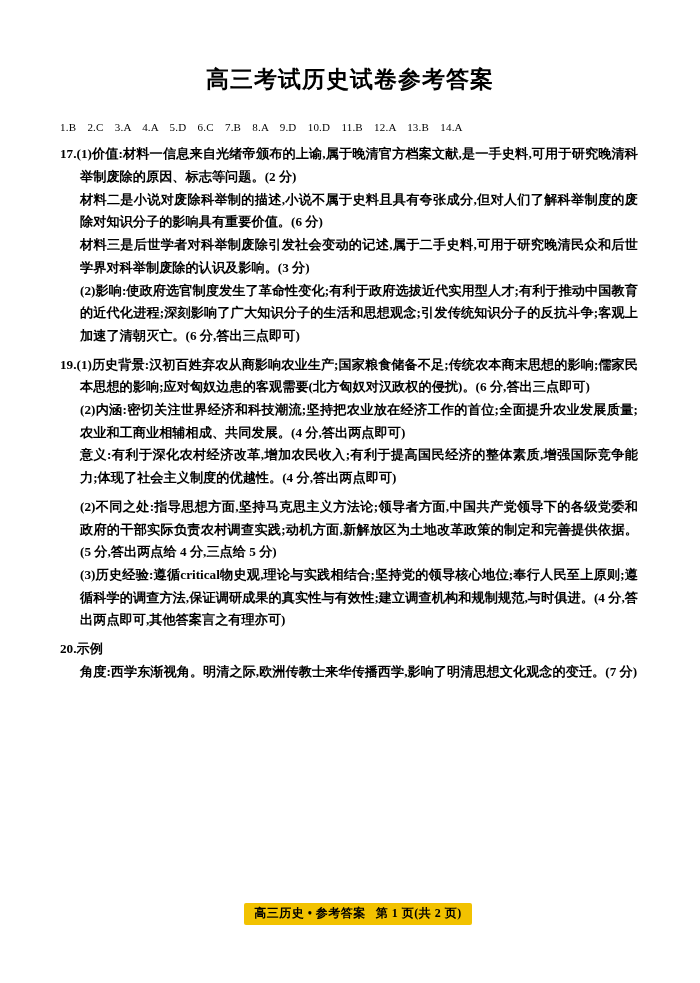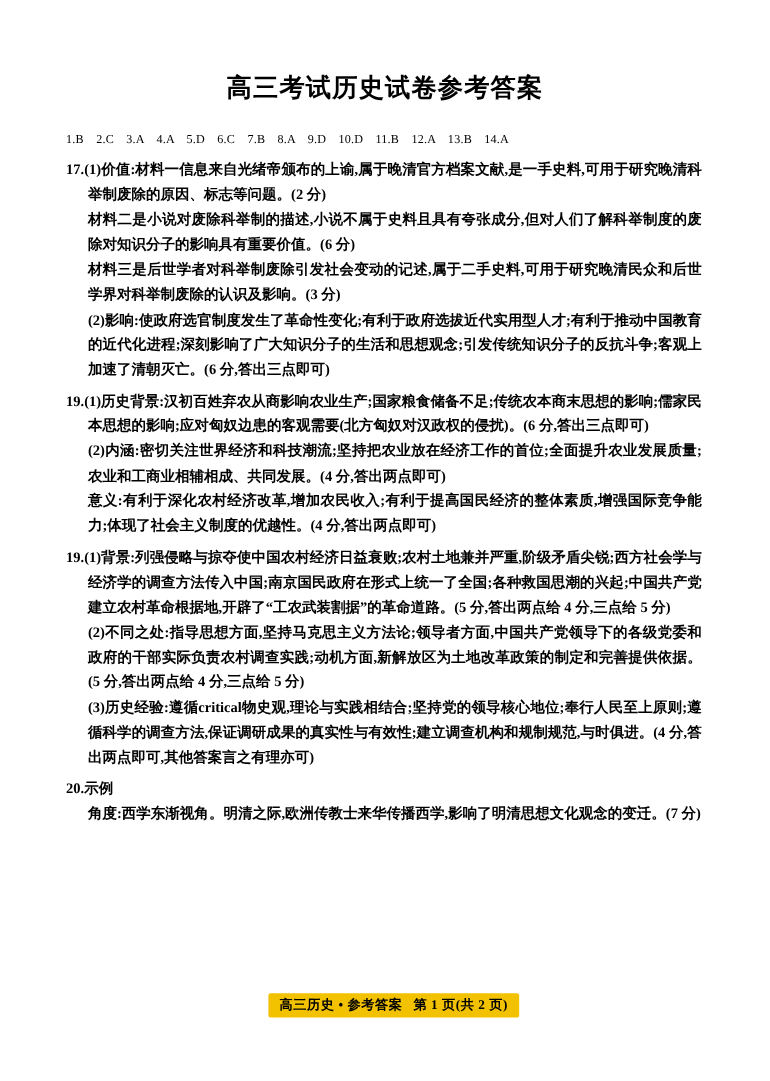--- a/index.html
+++ b/index.html
@@ -100,21 +100,20 @@
       <div class="hang2 para">(2)影响:使政府选官制度发生了革命性变化;有利于政府选拔近代实用型人才;有利于推动中国教育的近代化进程;深刻影响了广大知识分子的生活和思想观念;引发传统知识分子的反抗斗争;客观上加速了清朝灭亡。(6 分,答出三点即可)</div>
     </div>
 
     <div class="q-block">
       <div class="hang para"><span>19.</span><span>(1)历史背景:汉初百姓弃农从商影响农业生产;国家粮食储备不足;传统农本商末思想的影响;儒家民本思想的影响;应对匈奴边患的客观需要(北方匈奴对汉政权的侵扰)。(6 分,答出三点即可)</span></div>
       <div class="hang2 para">(2)内涵:密切关注世界经济和科技潮流;坚持把农业放在经济工作的首位;全面提升农业发展质量;农业和工商业相辅相成、共同发展。(4 分,答出两点即可)</div>
       <div class="hang2 para">意义:有利于深化农村经济改革,增加农民收入;有利于提高国民经济的整体素质,增强国际竞争能力;体现了社会主义制度的优越性。(4 分,答出两点即可)</div>
     </div>
 
     <div class="q-block">
-      <div class="hang para"><span>19.</span><span>(1)背景:列强侵略与掠夺使中国农村经济日益衰败;农村土地兼并严重,阶级矛盾尖锐;西方社会学与经济学的调查方法传入中国;南京国民政府在形式上统一了全国;各种救国思潮的兴起;中国共产党建立农村革命根据地,开辟了“工农武装割据”的革命道路。(5 分,答出两点给 4 分,三点给 5 分)</span></div>
       <div class="hang2 para">(2)不同之处:指导思想方面,坚持马克思主义方法论;领导者方面,中国共产党领导下的各级党委和政府的干部实际负责农村调查实践;动机方面,新解放区为土地改革政策的制定和完善提供依据。(5 分,答出两点给 4 分,三点给 5 分)</div>
       <div class="hang2 para">(3)历史经验:遵循critical物史观,理论与实践相结合;坚持党的领导核心地位;奉行人民至上原则;遵循科学的调查方法,保证调研成果的真实性与有效性;建立调查机构和规制规范,与时俱进。(4 分,答出两点即可,其他答案言之有理亦可)</div>
     </div>
 
     <div class="q-block">
       <div class="para"><span>20.</span><span>示例</span></div>
       <div class="hang2 para">角度:西学东渐视角。明清之际,欧洲传教士来华传播西学,影响了明清思想文化观念的变迁。(7 分)</div>
     </div>
 
   </div>

